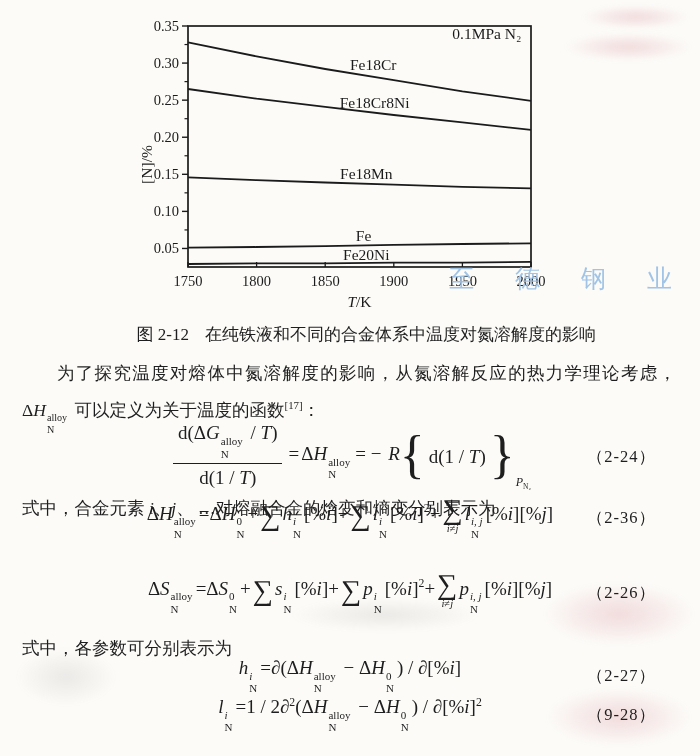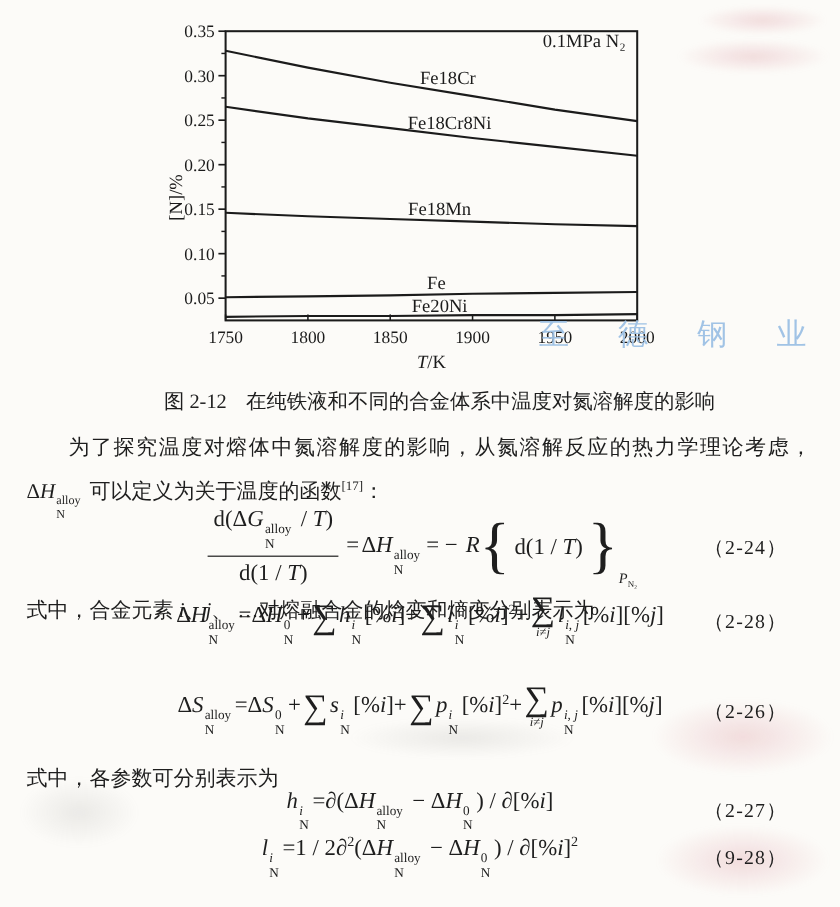--- a/index.html
+++ b/index.html
@@ -173,21 +173,21 @@
       </span><span class="it">l</span><span class="ss">
         <span class="it">i</span>
         <span>N</span>
       </span>[%<span class="it">i</span>]<sup>2</sup>+<span class="sum">
         <span class="sg">∑</span>
         <span class="lm"><span class="it">i</span>≠<span class="it">j</span></span>
       </span><span class="it">l</span><span class="ss">
         <span class="it">i, j</span>
         <span>N</span>
       </span>[%<span class="it">i</span>][%<span class="it">j</span>]</span>
-  <span class="eqno">（2-28）</span>
+  <span class="eqno">（2-36）</span>
 </div>
 
 <div id="eq26" class="abs eqrow">
   <span>Δ<span class="it">S</span><span class="ss">
         <span>alloy</span>
         <span>N</span>
       </span>=Δ<span class="it">S</span><span class="ss">
         <span>0</span>
         <span>N</span>
       </span>+<span class="sum">

